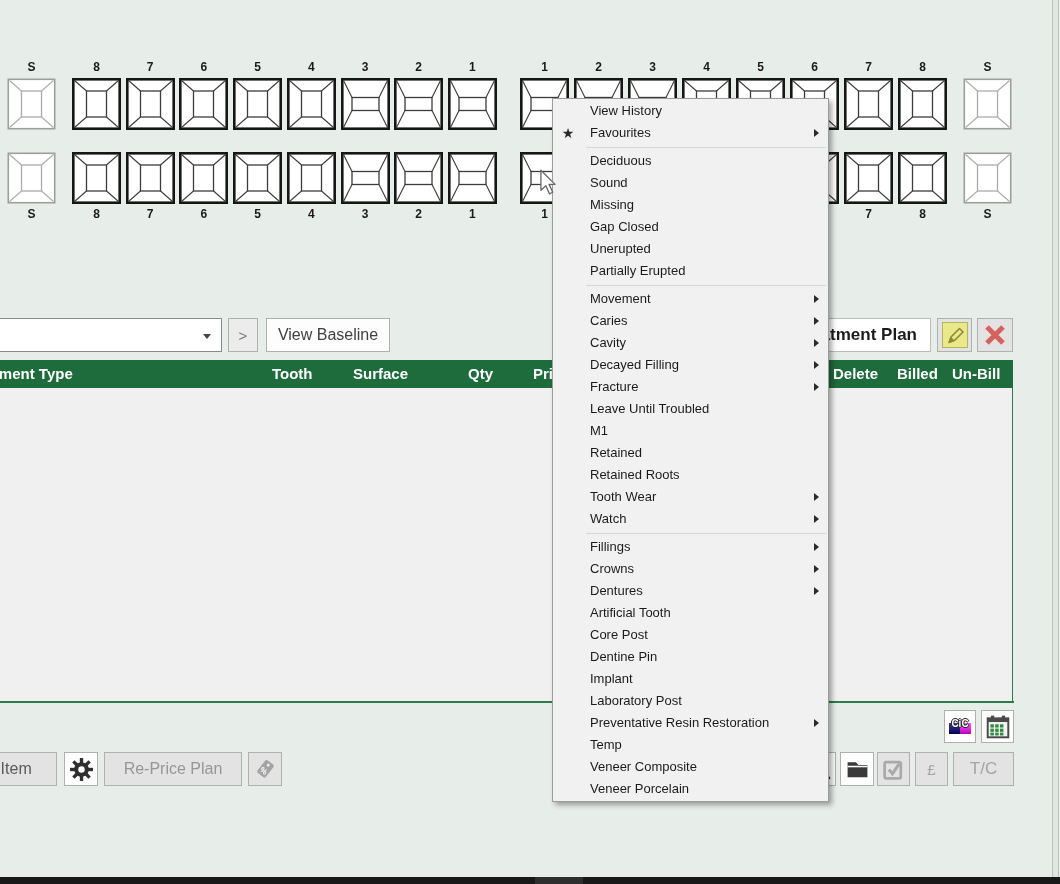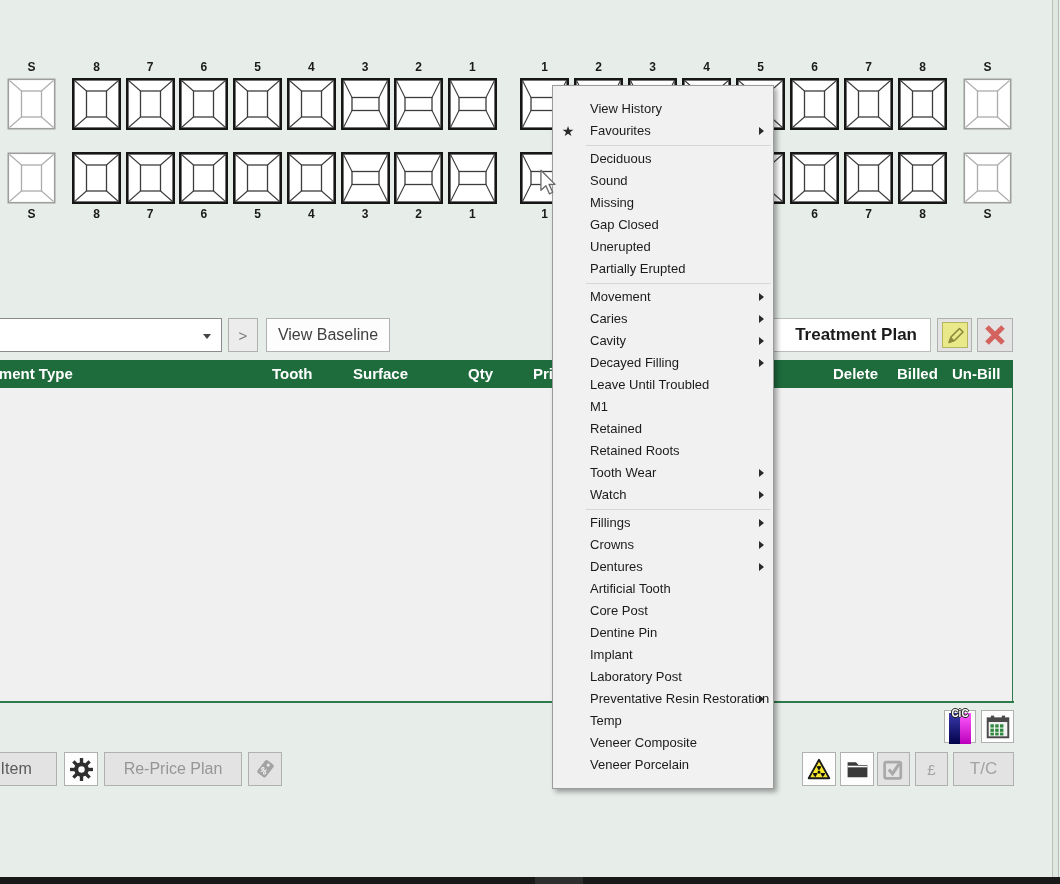--- a/index.html
+++ b/index.html
@@ -17,30 +17,30 @@
   .btn.white{background:#fdfdfd;}
   .plan-title{position:absolute;background:#ffffff;border:1px solid #bbbbbb;box-sizing:border-box;display:flex;align-items:center;justify-content:flex-end;padding-right:13px;font-size:17px;font-weight:bold;color:#1c1c1c;}
 
   
   .grid-header{position:absolute;left:0;top:360px;width:1013px;height:28px;background:#1e6b3c;overflow:hidden;}
   .grid-header span{position:absolute;top:0;line-height:28px;color:#ffffff;font-weight:bold;font-size:15px;white-space:nowrap;}
   .grid-body{position:absolute;left:0;top:388px;width:1012px;height:313px;background:#f0f0f0;border-right:1px solid #2d7a4b;}
   .grid-bottom-line{position:absolute;left:0;top:701px;width:1014px;height:2px;background:#2d7a4b;}
 
   
-  .ctx-menu{position:absolute;left:552px;top:85px;width:222px;background:#f1f1f1;border:1px solid #9b9b9b;box-sizing:border-box;box-shadow:3px 3px 5px rgba(0,0,0,0.35);padding:12px 0;z-index:50;}
+  .ctx-menu{position:absolute;left:552px;top:98px;width:277px;background:#f1f1f1;border:1px solid #9b9b9b;box-sizing:border-box;box-shadow:3px 3px 5px rgba(0,0,0,0.35);padding:1px 0;z-index:50;}
   .mi{position:relative;height:22px;line-height:22px;font-size:13px;color:#1b1b1b;cursor:default;}
   .mi-label{position:absolute;left:37px;top:0;white-space:nowrap;}
   .mi-gutter{position:absolute;left:0;top:0;width:20px;height:22px;text-align:center;font-size:14px;color:#2a2a2a;line-height:22px;margin-left:5px;}
   .mi-arrow{position:absolute;right:9px;top:7px;width:0;height:0;border-top:4px solid transparent;border-bottom:4px solid transparent;border-left:5px solid #2a2a2a;}
   .mi-sep{height:1px;background:#d7d7d7;margin:2.5px 2px 2.5px 33px;}
 
   
   .iconbtn svg{display:block;}
-  .cic-ic{position:relative;width:22px;height:34px;}
+  .cic-ic{position:relative;width:22px;height:14px;}
   .cic-ic .half{position:absolute;top:3px;bottom:0;width:11px;}
   .cic-ic .l{left:0;background:linear-gradient(#3a3aae,#02024a);}
   .cic-ic .r{right:0;background:linear-gradient(#ff5cff,#bb00bb);}
   .cic-ic .t{position:absolute;top:-2px;left:0;right:0;text-align:center;font-size:10px;font-weight:bold;color:#ffffff;text-shadow:-1px 0 0 #222,1px 0 0 #222,0 -1px 0 #222,0 1px 0 #222;}
   .pencil-sq{width:26px;height:26px;background:#e9e98a;border:1px solid #b5b560;box-sizing:border-box;}
 
   .vsplit{position:absolute;left:1052px;top:0;width:5px;height:877px;background:#dfe7e1;border-left:1px solid #b9c0ba;border-right:1px solid #b9c0ba;box-sizing:content-box;}
   .bottom-bar{position:absolute;left:0;top:877px;width:1060px;height:7px;background:#191919;}
   .bottom-bar .lite{position:absolute;left:535px;top:0;width:48px;height:7px;background:#2e2e2e;}
 
@@ -612,20 +612,24 @@
       </div>
       <div class="mi">
         <span class="mi-label">Cavity</span>
         <span class="mi-arrow"></span>
       </div>
       <div class="mi">
         <span class="mi-label">Decayed Filling</span>
         <span class="mi-arrow"></span>
       </div>
       <div class="mi">
+        <span class="mi-label">Fracture</span>
+        <span class="mi-arrow"></span>
+      </div>
+      <div class="mi">
         <span class="mi-label">Leave Until Troubled</span>
       </div>
       <div class="mi">
         <span class="mi-label">M1</span>
       </div>
       <div class="mi">
         <span class="mi-label">Retained</span>
       </div>
       <div class="mi">
         <span class="mi-label">Retained Roots</span>

